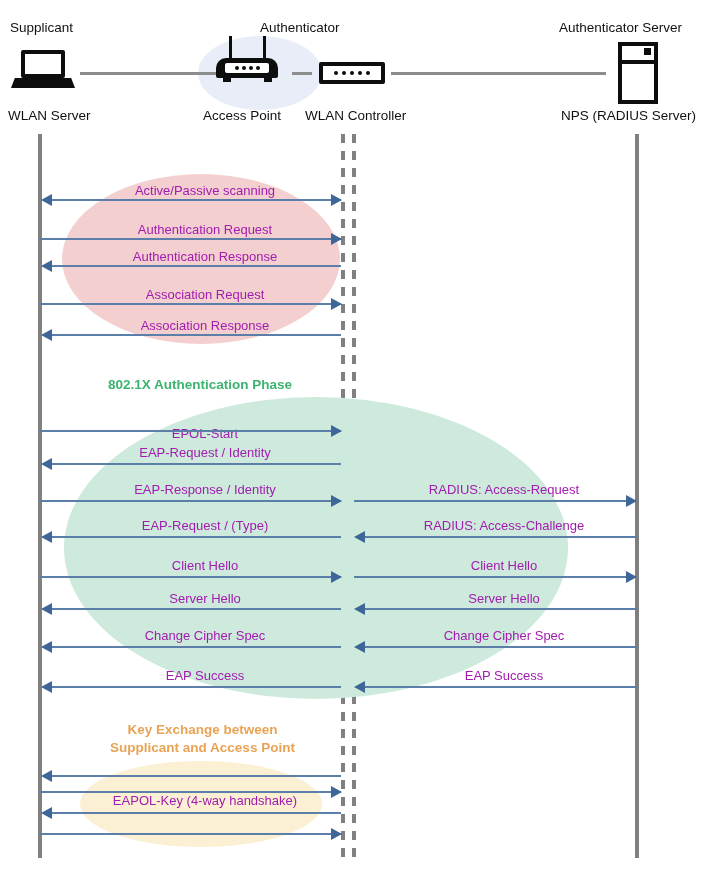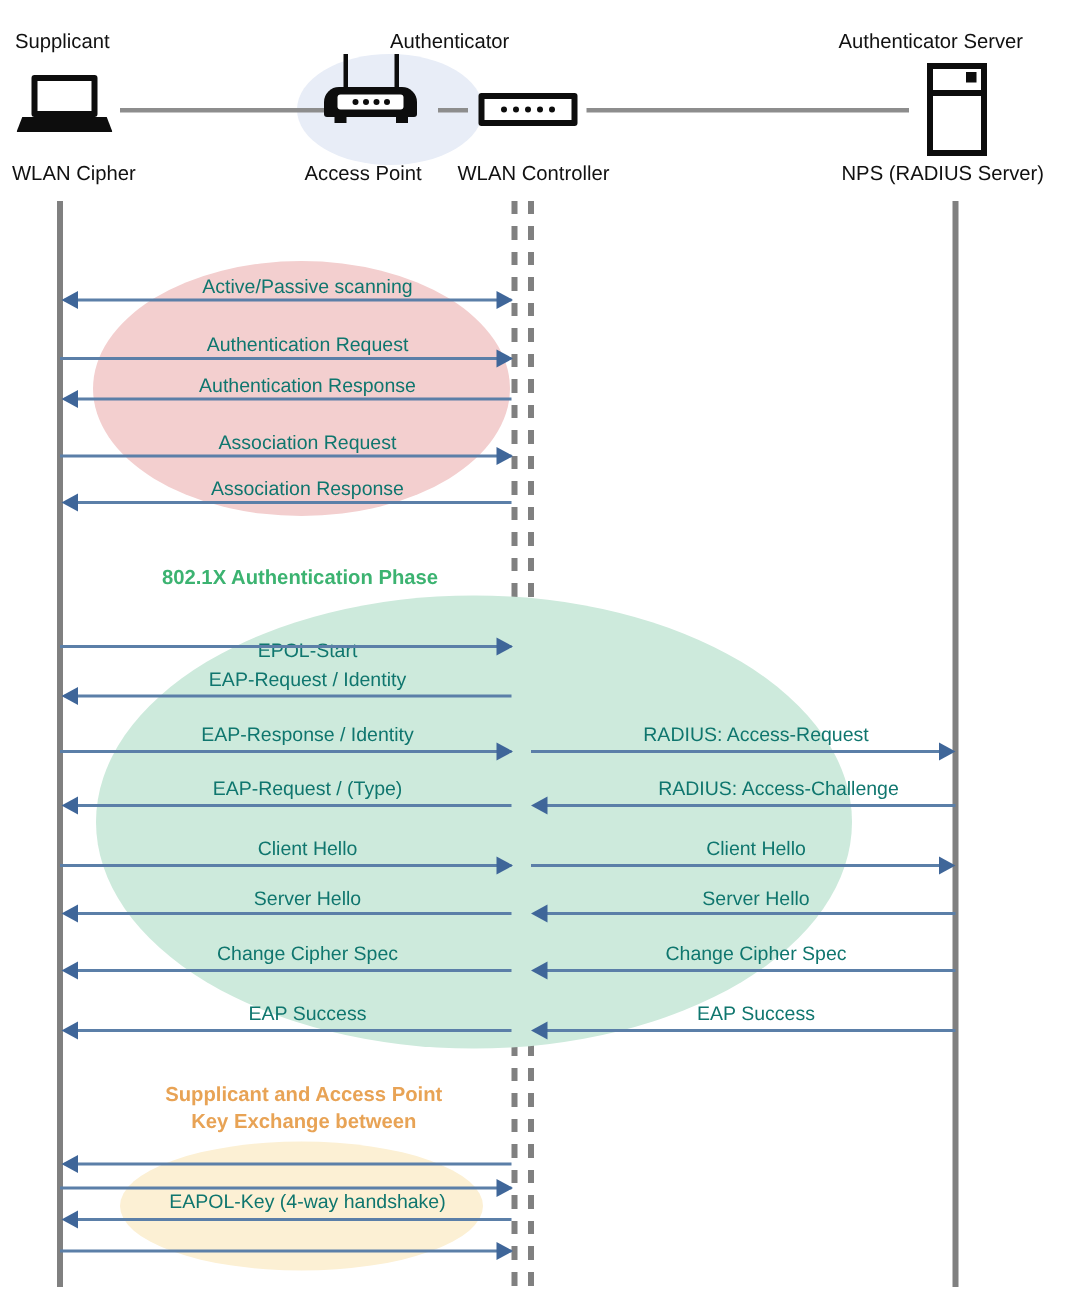--- a/index.html
+++ b/index.html
@@ -88,21 +88,21 @@
 
   
   .msg{position:absolute;height:2px;background:#5b7fa8;}
   .arrowhead{
     position:absolute;width:0;height:0;
     border-top:6px solid transparent;border-bottom:6px solid transparent;
   }
   .arrowhead.right{border-left:11px solid #3f6699;}
   .arrowhead.left{border-right:11px solid #3f6699;}
   .msg-label{
-    position:absolute;font-size:13px;color:#0f766e;text-align:right;white-space:nowrap;
+    position:absolute;font-size:13px;color:#a21caf;text-align:right;white-space:nowrap;
     transform:translateX(-50%);
   }
 </style>
 </head>
 <body>
 
 <div id="stage">
 
   <div class="auth-blob"></div>
 
@@ -143,21 +143,21 @@
         <span class="sw-dot"></span>
     </div>
   </div>
 
   <div class="icon" style="left:618px;top:42px;width:40px;height:62px;">
     <div class="srv-box"></div>
     <div class="srv-split"></div>
     <div class="srv-led"></div>
   </div>
 
-  <div class="hdr-sub" style="left:8px;top:108px;">WLAN Cipher</div>
+  <div class="hdr-sub" style="left:8px;top:108px;">WLAN Server</div>
   <div class="hdr-sub" style="left:203px;top:108px;">Access Point</div>
   <div class="hdr-sub" style="left:305px;top:108px;">WLAN Controller</div>
   <div class="hdr-sub" style="left:561px;top:108px;">NPS (RADIUS Server)</div>
 
   <div class="lifeline" style="left:38px;top:134px;height:724px;"></div>
   <div class="lifeline-dash" style="left:341px;top:134px;height:724px;"></div>
   <div class="lifeline-dash" style="left:352px;top:134px;height:724px;"></div>
   <div class="lifeline" style="left:635px;top:134px;height:724px;"></div>
 
   <div class="blob" style="left:62px;top:174px;width:278px;height:170px;background:#f3cfcf;"></div>
@@ -217,21 +217,21 @@
   <div class="arrowhead left" style="left:41px;top:641px;"></div>
 
   <div class="msg-label" style="left:205px;top:668px;">EAP Success</div>
   <div class="msg" style="left:43px;top:686px;width:298px;"></div>
   <div class="arrowhead left" style="left:41px;top:681px;"></div>
 
   <div class="msg-label" style="left:504px;top:482px;">RADIUS: Access-Request</div>
   <div class="msg" style="left:354px;top:500px;width:281px;"></div>
   <div class="arrowhead right" style="left:626px;top:495px;"></div>
 
-  <div class="msg-label" style="left:504px;top:518px;margin-left:15px;">RADIUS: Access-Challenge</div>
+  <div class="msg-label" style="left:504px;top:518px;">RADIUS: Access-Challenge</div>
   <div class="msg" style="left:356px;top:536px;width:281px;"></div>
   <div class="arrowhead left" style="left:354px;top:531px;"></div>
 
   <div class="msg-label" style="left:504px;top:558px;">Client Hello</div>
   <div class="msg" style="left:354px;top:576px;width:281px;"></div>
   <div class="arrowhead right" style="left:626px;top:571px;"></div>
 
   <div class="msg-label" style="left:504px;top:591px;">Server Hello</div>
   <div class="msg" style="left:356px;top:608px;width:281px;"></div>
   <div class="arrowhead left" style="left:354px;top:603px;"></div>
@@ -240,22 +240,22 @@
   <div class="msg" style="left:356px;top:646px;width:281px;"></div>
   <div class="arrowhead left" style="left:354px;top:641px;"></div>
 
   <div class="msg-label" style="left:504px;top:668px;">EAP Success</div>
   <div class="msg" style="left:356px;top:686px;width:281px;"></div>
   <div class="arrowhead left" style="left:354px;top:681px;"></div>
 
   <div class="blob" style="left:80px;top:761px;width:242px;height:86px;background:#fcf0d4;"></div>
 
   <div class="phase-title two-line" style="left:80px;top:721px;width:245px;color:#e8a355;">
+    <div>Key Exchange between</div>
     <div>Supplicant and Access Point</div>
-    <div>Key Exchange between</div>
   </div>
 
   <div class="msg" style="left:43px;top:775px;width:298px;"></div>
   <div class="arrowhead left" style="left:41px;top:770px;"></div>
 
   <div class="msg" style="left:40px;top:791px;width:301px;"></div>
   <div class="arrowhead right" style="left:331px;top:786px;"></div>
 
   <div class="msg-label" style="left:205px;top:793px;background:transparent;">EAPOL-Key (4-way handshake)</div>
   <div class="msg" style="left:43px;top:812px;width:298px;"></div>

